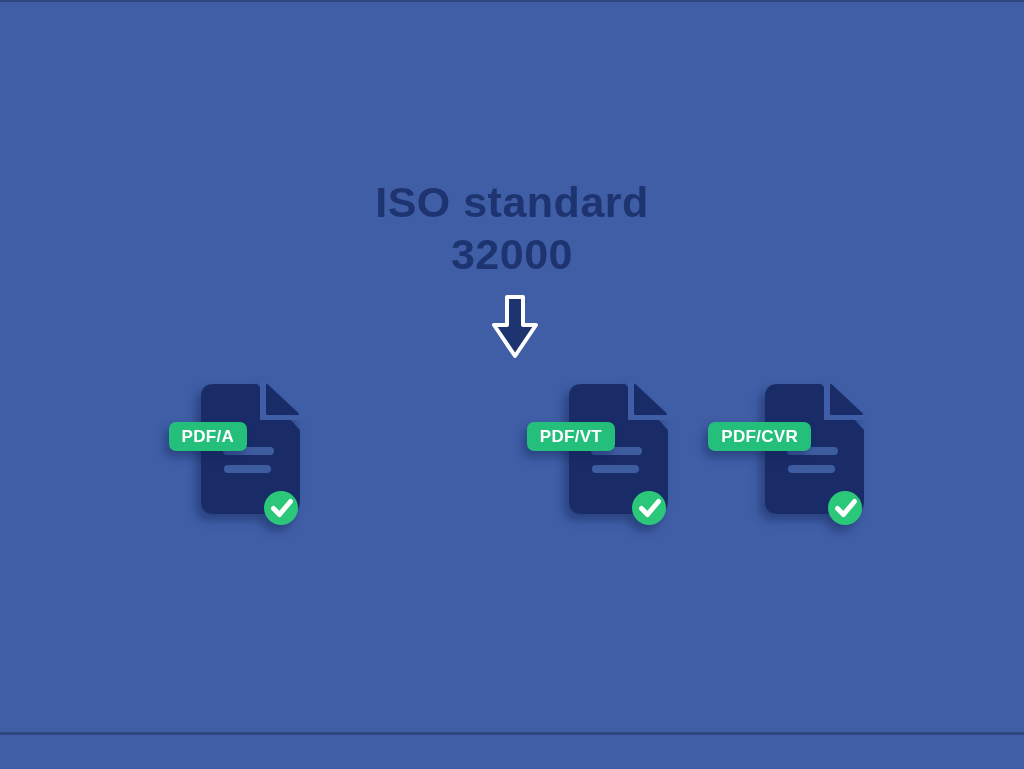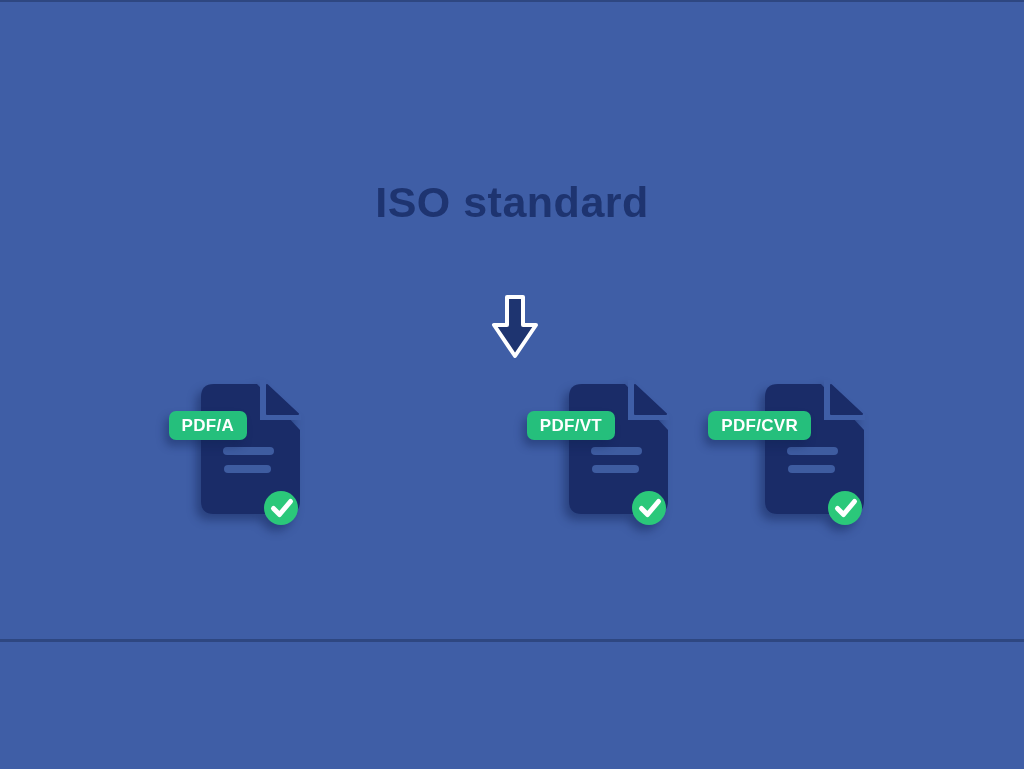--- a/index.html
+++ b/index.html
@@ -18,21 +18,21 @@
   * { margin: 0; padding: 0; box-sizing: border-box; }
   html, body { width: 100%; height: 100%; }
   body {
     font-family: "Liberation Sans", sans-serif;
     background: var(--background);
     overflow: hidden;
   }
   #canvas {
     position: relative;
     width: 1024px;
-    height: 642px;
+    height: 735px;
     background: var(--background);
     overflow: hidden;
   }
   .edge-line {
     position: absolute;
     left: 0; right: 0;
     background: var(--edge-line);
   }
   .edge-line.top { top: 0; height: 2px; }
   .edge-line.bottom { bottom: 0; height: 3px; }
@@ -95,21 +95,21 @@
   .check-circle { fill: var(--check-circle); }
   .check-mark {
     fill: none;
     stroke: var(--check-mark);
     stroke-width: 5;
     stroke-linecap: round;
     stroke-linejoin: round;
   }
   .format-badge {
     position: absolute;
-    top: 27px;
+    top: 38px;
     right: calc(100% - 46px);
     height: 29px;
     line-height: 29px;
     padding: 0 13px;
     border-radius: 7px;
     background: var(--badge-background);
     color: var(--badge-text);
     font-size: 17px;
     font-weight: bold;
     letter-spacing: 0.3px;
@@ -120,20 +120,21 @@
 </style>
 </head>
 <body>
 
 <div id="canvas">
 
   <div class="edge-line top"></div>
 
   <div class="title">
     <div>ISO standard</div>
+    <div>32000</div>
   </div>
 
   <div class="arrow-wrap">
     <svg viewBox="0 0 46 64" width="46" height="64">
       <path class="arrow-shape" d="M15 2 H31 V30 H44 L23 61 L2 30 H15 Z"></path>
     </svg>
   </div>
 
   <div class="doc-item" style="left:201px">
     <svg viewBox="0 0 102 146" width="102" height="146">

